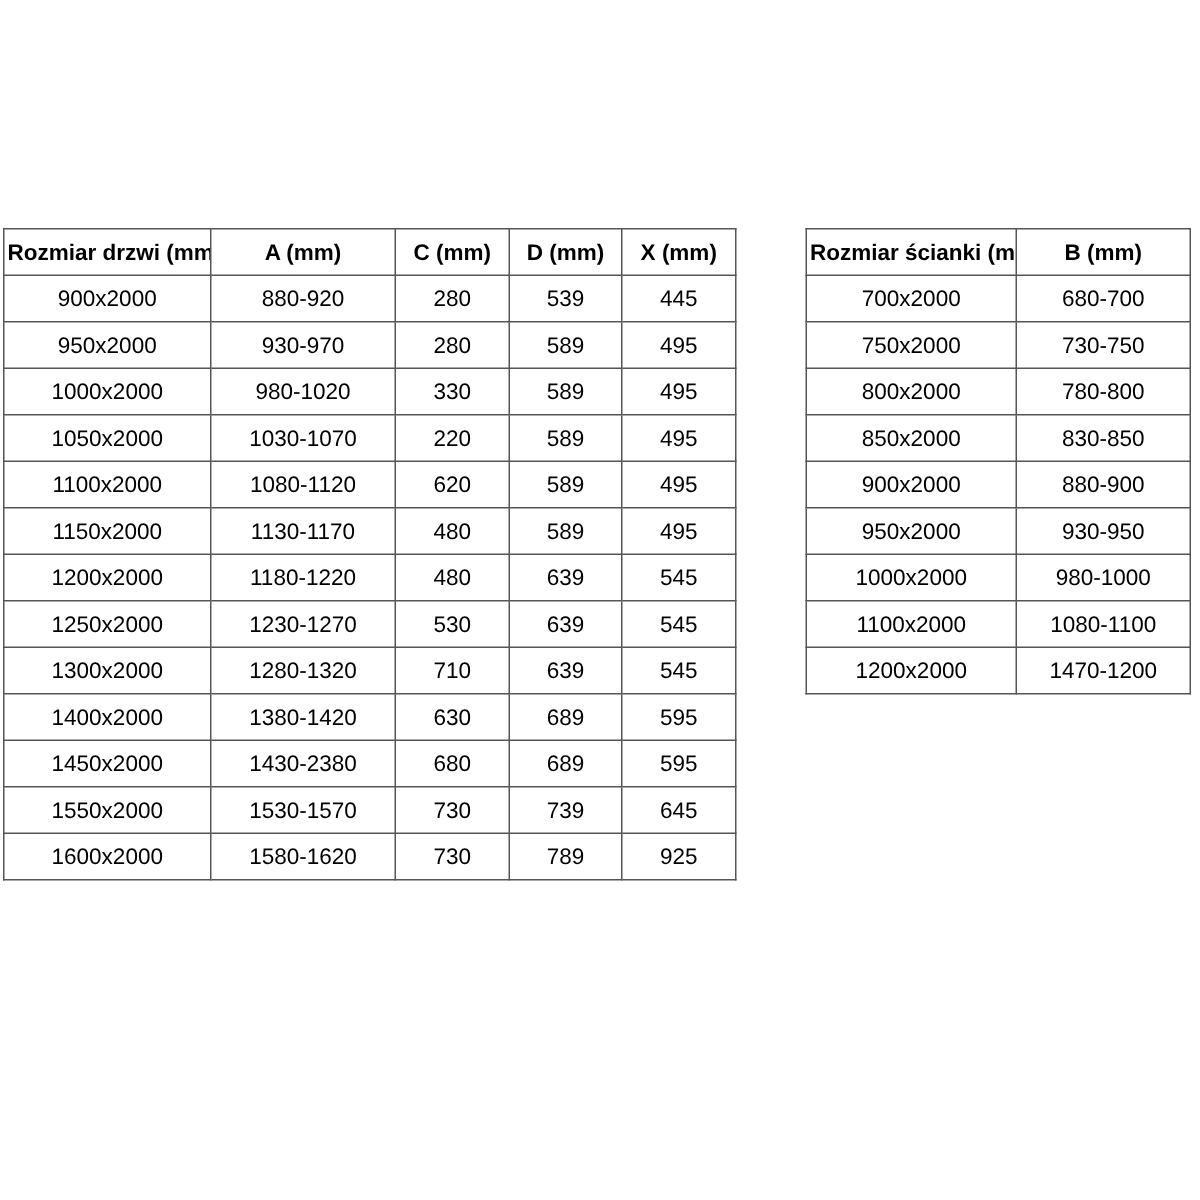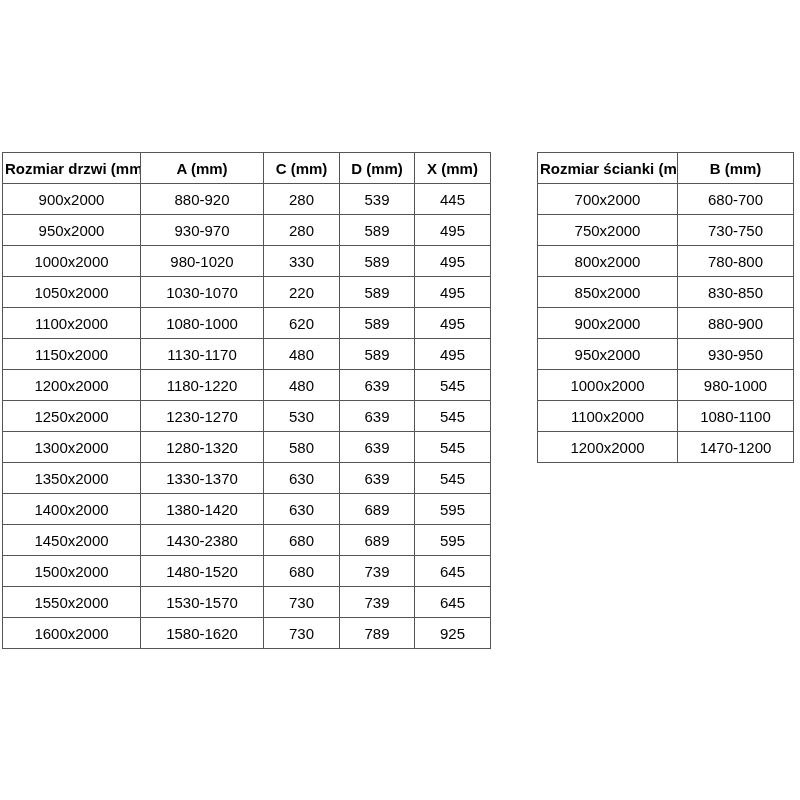--- a/index.html
+++ b/index.html
@@ -105,21 +105,21 @@
         </tr>
         <tr>
           <td>1050x2000</td>
           <td>1030-1070</td>
           <td>220</td>
           <td>589</td>
           <td>495</td>
         </tr>
         <tr>
           <td>1100x2000</td>
-          <td>1080-1000</td>
+          <td>1080-1120</td>
           <td>620</td>
           <td>589</td>
           <td>495</td>
         </tr>
         <tr>
           <td>1150x2000</td>
           <td>1130-1170</td>
           <td>480</td>
           <td>589</td>
           <td>495</td>
@@ -134,53 +134,39 @@
         <tr>
           <td>1250x2000</td>
           <td>1230-1270</td>
           <td>530</td>
           <td>639</td>
           <td>545</td>
         </tr>
         <tr>
           <td>1300x2000</td>
           <td>1280-1320</td>
-          <td>580</td>
-          <td>639</td>
-          <td>545</td>
-        </tr>
-        <tr>
-          <td>1350x2000</td>
-          <td>1330-1370</td>
-          <td>630</td>
+          <td>710</td>
           <td>639</td>
           <td>545</td>
         </tr>
         <tr>
           <td>1400x2000</td>
           <td>1380-1420</td>
           <td>630</td>
           <td>689</td>
           <td>595</td>
         </tr>
         <tr>
           <td>1450x2000</td>
           <td>1430-2380</td>
           <td>680</td>
           <td>689</td>
           <td>595</td>
         </tr>
         <tr>
-          <td>1500x2000</td>
-          <td>1480-1520</td>
-          <td>680</td>
-          <td>739</td>
-          <td>645</td>
-        </tr>
-        <tr>
           <td>1550x2000</td>
           <td>1530-1570</td>
           <td>730</td>
           <td>739</td>
           <td>645</td>
         </tr>
         <tr>
           <td>1600x2000</td>
           <td>1580-1620</td>
           <td>730</td>

